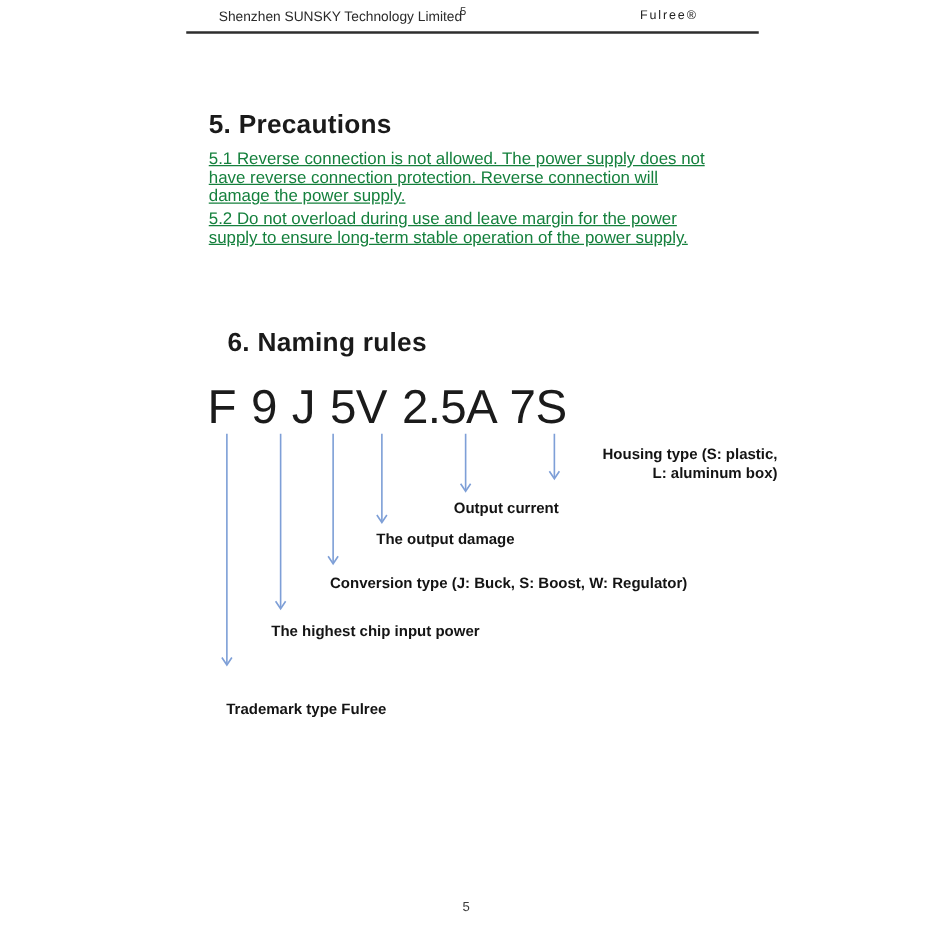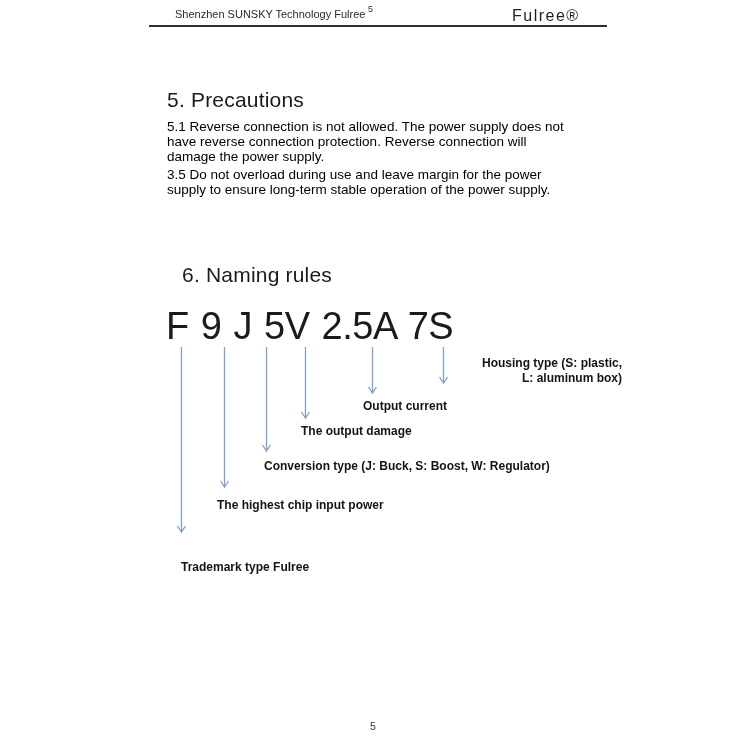--- a/index.html
+++ b/index.html
@@ -24,49 +24,50 @@
     font-size: 11px;
     color: #2b2b2b;
   }
   .hdr-pagenum {
     left: 368px; top: 4px;
     font-size: 9px;
     color: #2b2b2b;
   }
   .hdr-brand {
     left: 512px; top: 7px;
-    font-size: 16px;
+    font-size: 10px;
     letter-spacing: 1.5px;
     color: #1f1f1f;
   }
   .hdr-rule {
     left: 149px; top: 25px;
     width: 458px; height: 2px;
     background: #2e2e2e;
   }
 
   
   .section-heading {
     left: 167px;
     font-size: 21px;
-    font-weight: normal;
+    font-weight: bold;
     color: #1a1a1a;
     letter-spacing: 0.2px;
   }
   .h-precautions { top: 88px; }
   .h-naming { top: 263px; margin-left: 15px; }
 
   
   .para {
     left: 167px;
     width: 470px;
     font-size: 13.5px;
     line-height: 15px;
     white-space: pre-line;
-    color: #000000;
+    color: #15803d;
+    text-decoration: underline;
   }
   .p-51 { top: 119px; }
   .p-52 { top: 167px; }
   .p-53 { top: 200px; }
   .p-example { top: 596px; line-height: 16px; }
 
   
   .naming-code {
     left: 166px; top: 307px;
     font-size: 38px;
@@ -100,30 +101,30 @@
     left: 370px; top: 720px;
     font-size: 10.5px;
     color: #3a3a3a;
   }
 </style>
 </head>
 <body>
 
 <div class="page">
 
-  <div class="abs hdr-company">Shenzhen SUNSKY Technology Fulree</div>
+  <div class="abs hdr-company">Shenzhen SUNSKY Technology Limited</div>
   <div class="abs hdr-pagenum">5</div>
   <div class="abs hdr-brand">Fulree®</div>
   <div class="abs hdr-rule"></div>
 
   <div class="abs section-heading h-precautions">5. Precautions</div>
   <div class="abs para p-51">5.1 Reverse connection is not allowed. The power supply does not
 have reverse connection protection. Reverse connection will
 damage the power supply.</div>
-  <div class="abs para p-52">3.5 Do not overload during use and leave margin for the power
+  <div class="abs para p-52">5.2 Do not overload during use and leave margin for the power
 supply to ensure long-term stable operation of the power supply.</div>
 
   <div class="abs section-heading h-naming">6. Naming rules</div>
   <div class="abs naming-code">F 9 J 5V 2.5A 7S</div>
 
   <svg class="arrow" style="left:177px; top:347px;" width="9" height="186" viewBox="0 0 9 186" fill="none" stroke-width="1.3" stroke="#7e9fd7">
     <line x1="4.5" y1="0" x2="4.5" y2="184"></line>
       <polyline points="0.5,179 4.5,185 8.5,179"></polyline>
   </svg>
   <svg class="arrow" style="left:220px; top:347px;" width="9" height="141" viewBox="0 0 9 141" fill="none" stroke-width="1.3" stroke="#7e9fd7">

